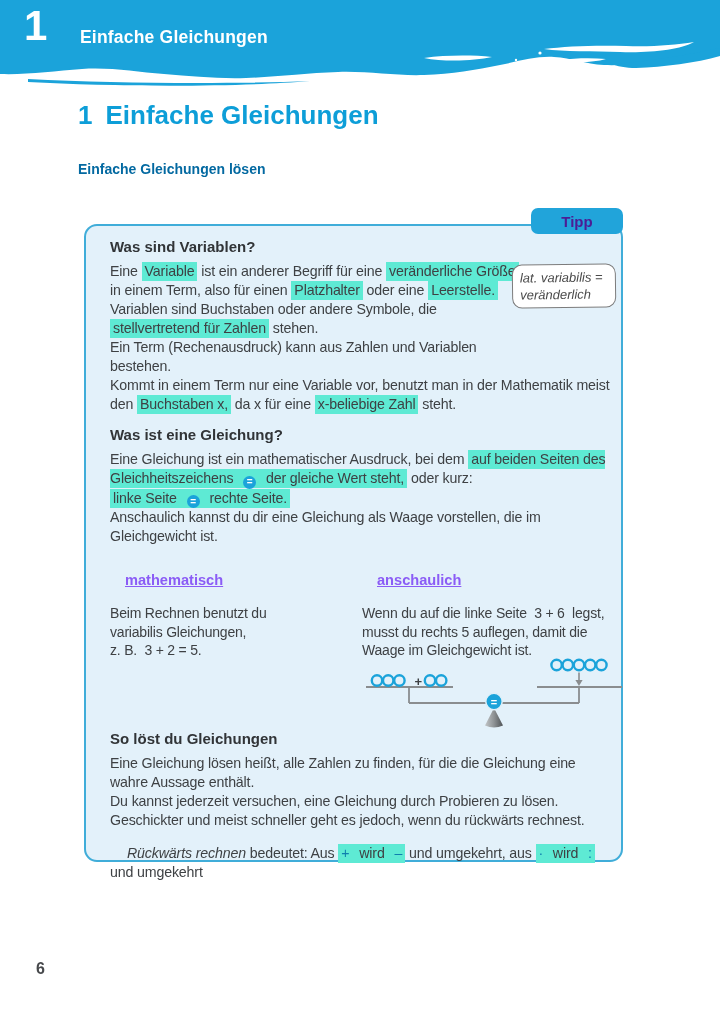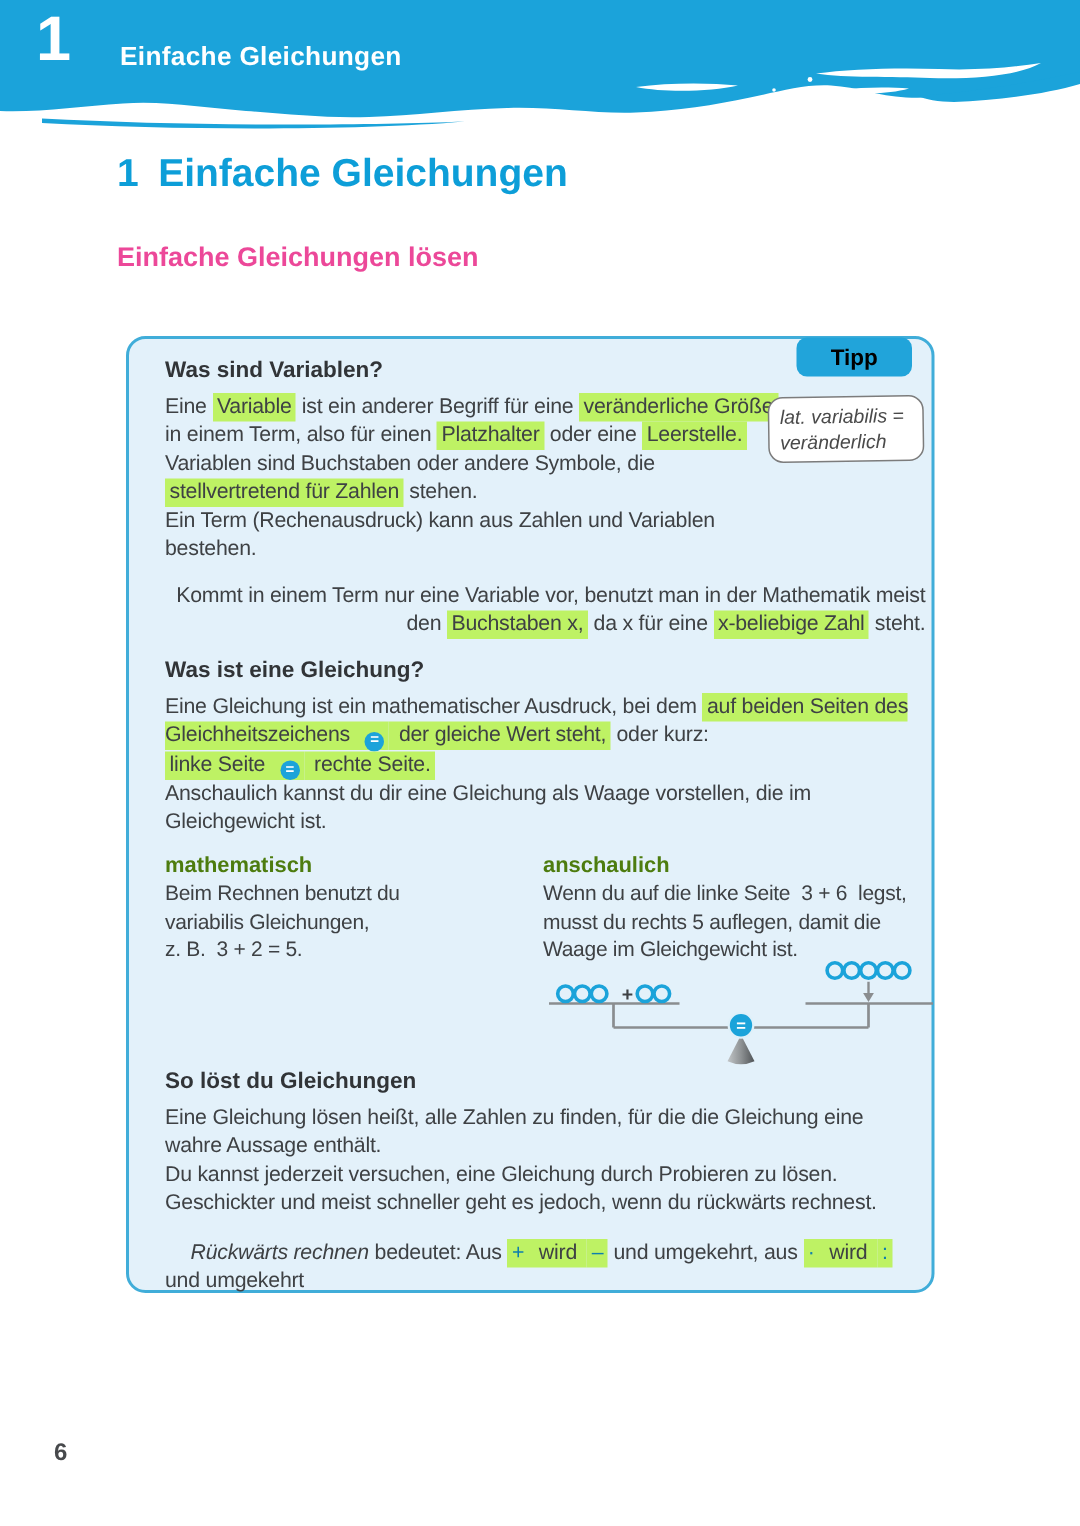--- a/index.html
+++ b/index.html
@@ -9,58 +9,58 @@
   }
 
   
   .band { position:absolute; top:0; left:0; width:720px; height:92px; }
   .band svg { position:absolute; top:0; left:0; display:block; }
   .ch-num  { position:absolute; left:24px; top:2px;  font-size:42px; font-weight:bold; color:#fff; }
   .ch-title{ position:absolute; left:80px; top:27px; font-size:17.5px; font-weight:bold; color:#fff; letter-spacing:.2px; }
 
   
   .main-title { position:absolute; left:78px; top:100px; margin:0; font-size:26px; font-weight:bold; color:#0d9ed8; display:flex; gap:13px; }
-  .subtitle   { position:absolute; left:78px; top:161px; margin:0; font-size:18px; font-weight:bold; color:#ec4899; }
+  .subtitle   { position:absolute; left:78px; top:161px; margin:0; font-size:14px; font-weight:bold; color:#0369a1; }
 
   
   .tip-tab {
-    position:absolute; left:531px; top:208px; width:77px; height:26px;
-    background:#21a4da; border-radius:7px; color:#000000; font-weight:bold; font-size:15px;
-    display:flex; align-items:center; justify-content:center; z-index:3;margin-top:17px;
+    position:absolute; left:531px; top:208px; width:92px; height:26px;
+    background:#21a4da; border-radius:7px; color:#4c1d95; font-weight:bold; font-size:15px;
+    display:flex; align-items:center; justify-content:center; z-index:3;
   }
   .tip-box {
     position:absolute; left:84px; top:224px; width:539px; height:638px; box-sizing:border-box;
     background:#e3f1fa; border:2px solid #40add9; border-radius:13px; z-index:1;
   }
   .box-content { padding:12px 4px 0 24px; }
 
   .sec { margin:0; font-size:15px; line-height:17px; font-weight:bold; color:#313437; }
   #h-equation { margin-top:12px; }
   #h-solving  { }
 
   .para { margin:7px 0 0 0; font-size:14.2px; line-height:19px; letter-spacing:-0.15px; color:#3e4144; }
-  .para.flush { margin-top:12px;text-align:right; }
+  .para.flush { margin-top:0; }
   .narrow { max-width:420px; }
   .final-para { margin-top:14px; }
 
-  .hl { background:#bef264; padding:1px 3px 2px 3px; }
+  .hl { background:#5eead4; padding:1px 3px 2px 3px; }
   .it { font-style:italic;margin-left:17px; }
   .op { color:#0e7fae; }
 
   .eq-circle {
     display:inline-flex; width:13px; height:13px; border-radius:50%;
     background:#1ba3da; color:#fff; font-size:10px; font-weight:bold; line-height:1;
     align-items:center; justify-content:center; vertical-align:-2px;
   }
 
   
   .cols { display:flex; margin-top:10px; }
   .col-l { width:252px; flex:none; }
   .col-r { flex:1; }
-  .col-h { margin:0; font-size:14.6px; line-height:18px; font-weight:bold; color:#4d7c0f; }
+  .col-h { margin:15px; font-size:14.6px; line-height:18px; font-weight:bold; color:#8b5cf6;text-decoration:underline; }
   .col-p { margin:0; font-size:14px; line-height:18.5px; letter-spacing:-0.2px; color:#3e4144; white-space:pre; }
 
   
   .note {
     position:absolute; left:426px; top:38px; width:88px; background:#fff;
     border:1.5px solid #7c7c7c; border-radius:10px; padding:4px 7px;
     font-size:13px; line-height:17px; font-style:italic; color:#4a4a4a;
     transform:rotate(-0.8deg); z-index:2;
   }
 

